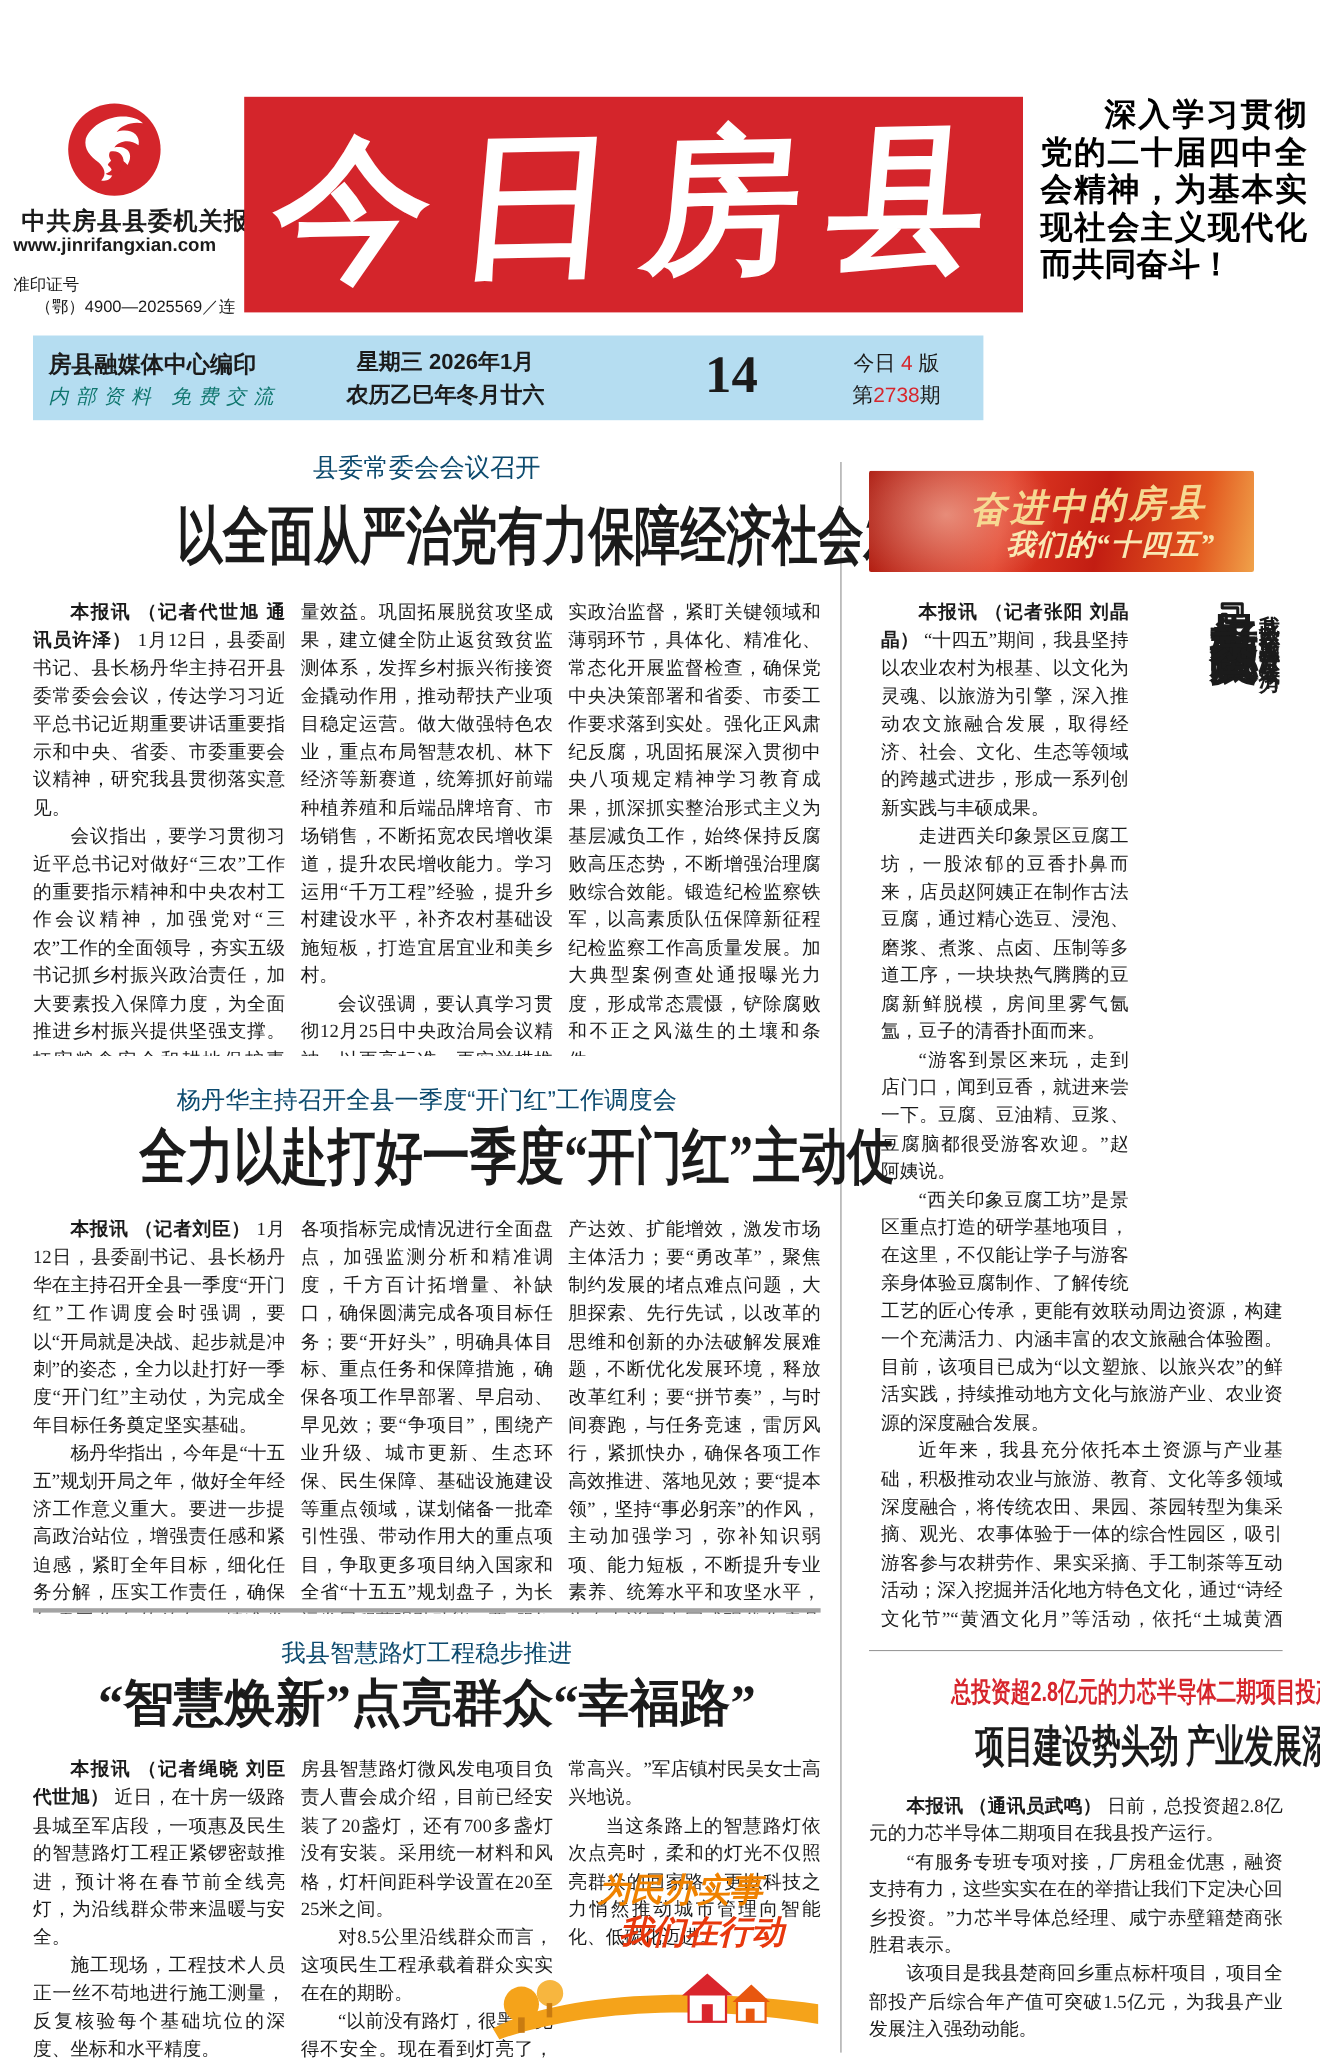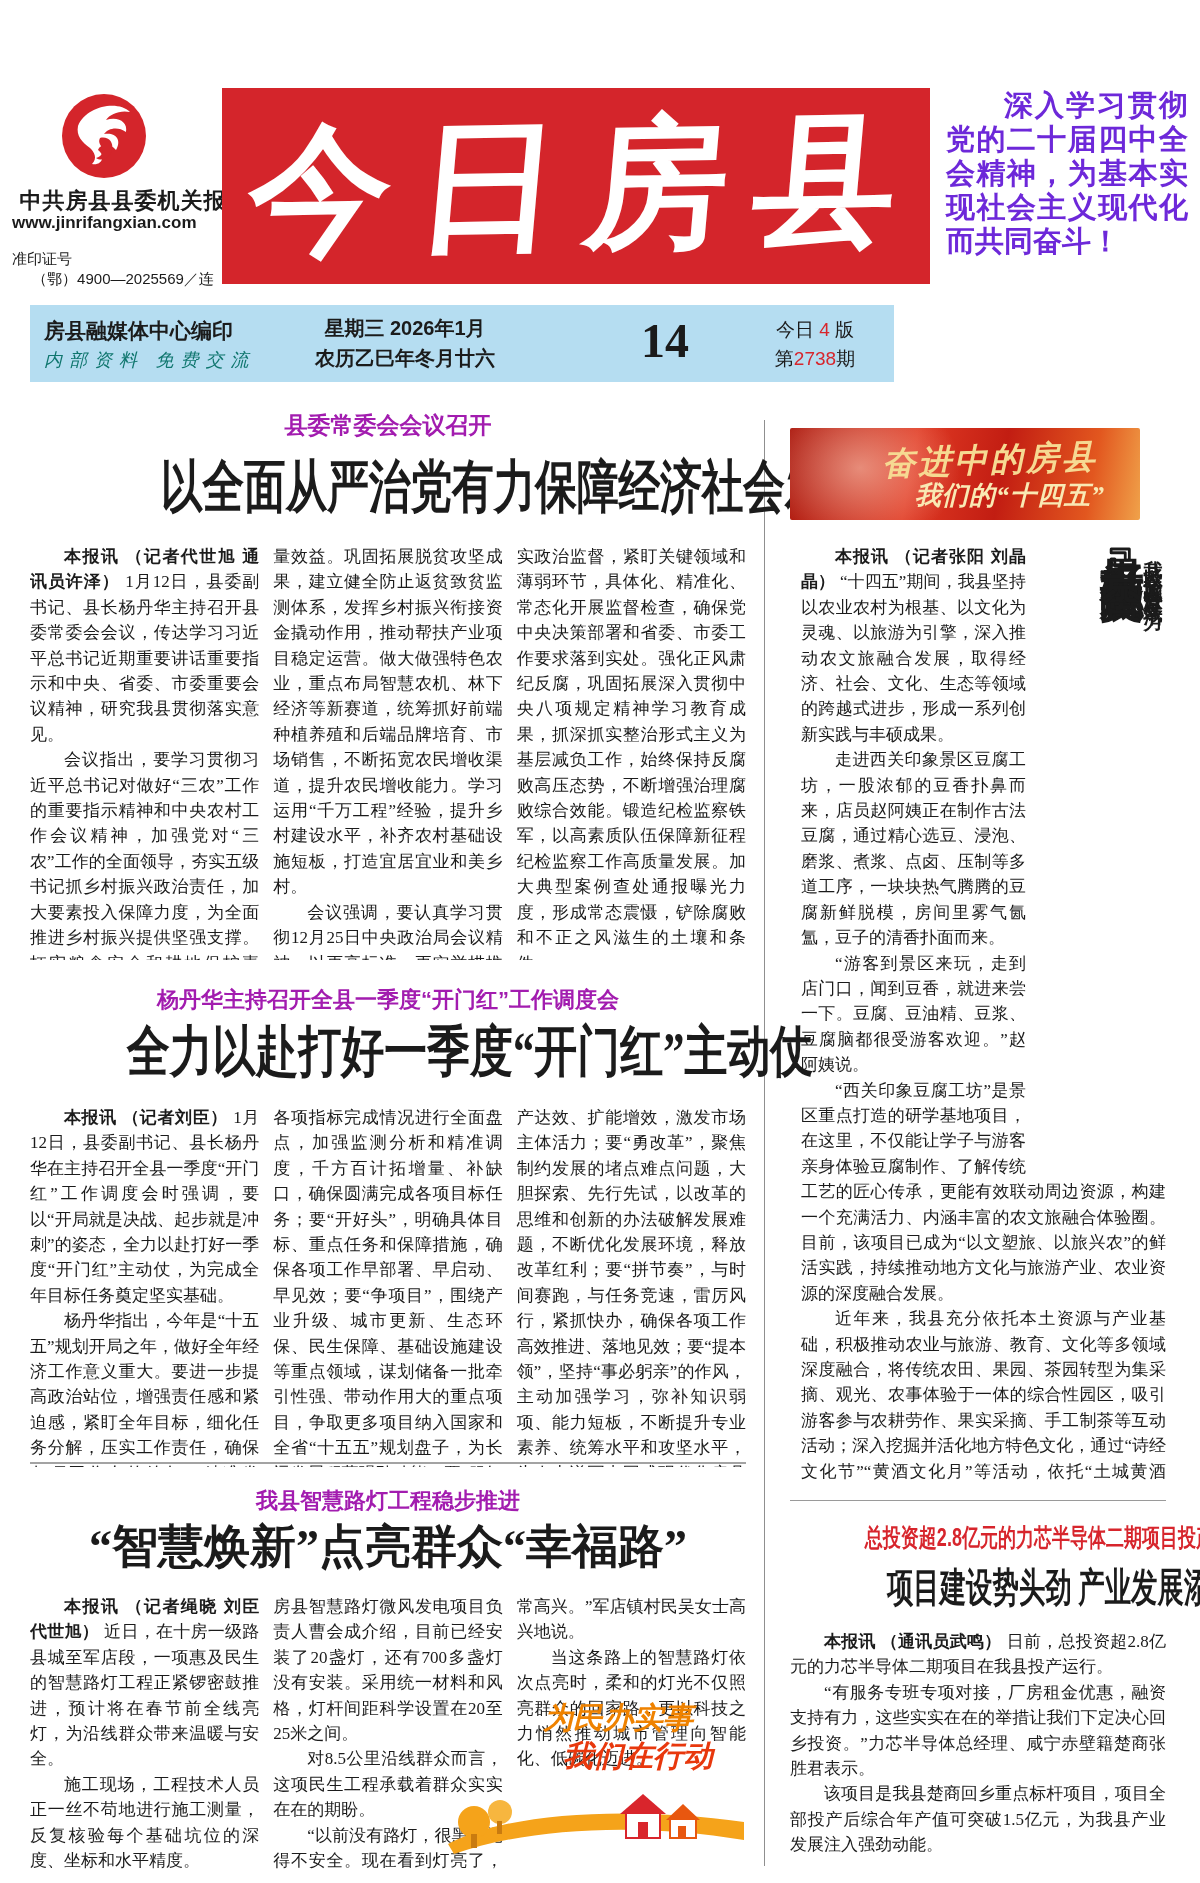--- a/index.html
+++ b/index.html
@@ -12,37 +12,37 @@
   .logo{left:60px;top:92px;width:88px;height:88px;}
   .agency{left:12px;top:186px;width:222px;text-align:center;font-weight:bold;font-size:22px;letter-spacing:1px;}
   .site{left:12px;top:213px;width:222px;text-align:left;font-weight:bold;font-size:17px;}
   .lic1{left:12px;top:250px;width:222px;text-align:left;font-size:15px;}
   .lic2{left:12px;top:270px;width:222px;text-align:center;font-size:15px;}
   .titleblock{left:222px;top:88px;width:708px;height:196px;background:#d4252b;
               display:flex;align-items:center;justify-content:center;}
   .titleblock span{color:#ffffff;font-weight:bold;font-size:142px;line-height:150px;
                    letter-spacing:26px;padding-left:20px;transform:skewX(-6deg) rotate(-1deg);
                    font-family:"Liberation Serif","DejaVu Serif",serif;white-space:nowrap;}
-  .slogan{left:946px;top:88px;width:242px;height:300px;color:#6d28d9;font-weight:bold;
+  .slogan{left:946px;top:88px;width:242px;height:300px;color:#000000;font-weight:bold;
           font-size:29px;line-height:34px;text-align:justify;text-indent:2em;}
 
   
   .infobar{left:30px;top:305px;width:864px;height:77px;background:#b5ddf1;}
   .pubname{left:14px;top:12px;font-size:21px;font-weight:bold;}
   .pubnote{left:14px;top:43px;font-size:18px;letter-spacing:7px;color:#0f766e;font-style:italic;}
   .datewk{left:270px;top:10px;width:210px;font-size:20px;font-weight:bold;text-align:center;}
   .datelunar{left:270px;top:40px;width:210px;font-size:20px;font-weight:bold;text-align:center;}
   .pageno{left:585px;top:8px;width:100px;text-align:center;font-size:48px;font-weight:bold;}
   .edline1{left:715px;top:12px;width:140px;text-align:center;font-size:19px;}
   .edline2{left:715px;top:41px;width:140px;text-align:center;font-size:19px;}
   .rednum{color:#d7252c;}
 
   
   .vdiv{left:764px;top:420px;width:1px;height:1446px;background:#8f8f8f;}
-  .kicker{text-align:center;font-weight:bold;font-size:23px;color:#a21caf;}
+  .kicker{text-align:center;font-weight:normal;font-size:23px;color:#0c4a6e;}
   .hwrap{text-align:center;white-space:nowrap;}
   .hwrap span{display:inline-block;font-weight:900;font-family:"Liberation Serif","DejaVu Serif",serif;}
   .body3{display:flex;gap:14px;overflow:hidden;text-align:justify;}
   .col{flex:1;font-size:17px;line-height:25.4px;}
   .col p,.paras p{margin:0;text-indent:2em;text-align:justify;}
   .col p.noind,.paras p.noind{text-indent:0;}
   .col b,.paras b{font-family:"Liberation Sans","DejaVu Sans",sans-serif;}
 
   
   .a1{left:30px;top:410px;width:716px;}
@@ -50,21 +50,21 @@
   .a1 .hwrap span{font-size:57px;transform:scaleX(0.73);}
   .a1 .body3{margin-top:18px;height:416px;}
 
   
   .a2{left:30px;top:985px;width:716px;}
   .a2 .kicker{font-size:22px;}
   .a2 .hwrap span{font-size:55px;transform:scaleX(0.78);}
   .a2 .body3{margin-top:16px;height:362px;}
 
   
-  .a4{left:30px;top:1462px;width:716px;border-top:2px solid #a3a3a3;padding-top:22px;}
+  .a4{left:30px;top:1462px;width:716px;border-top:4px solid #a3a3a3;padding-top:22px;}
   .a4 .kicker{font-size:22px;}
   .a4 .hwrap span{font-size:46px;}
   .a4 .body3{margin-top:16px;height:282px;}
   .illus{left:448px;top:1694px;width:296px;height:162px;}
 
   
   .a3{left:790px;top:428px;width:376px;height:1058px;overflow:hidden;}
   .banner{width:350px;height:92px;border-radius:2px;position:relative;overflow:hidden;
           background:linear-gradient(100deg,#a91309 0%,#e03a24 35%,#c21d12 60%,#e2571f 85%,#f0a24a 100%);}
   .banner:before{content:"";position:absolute;left:-30px;top:-40px;width:200px;height:160px;

